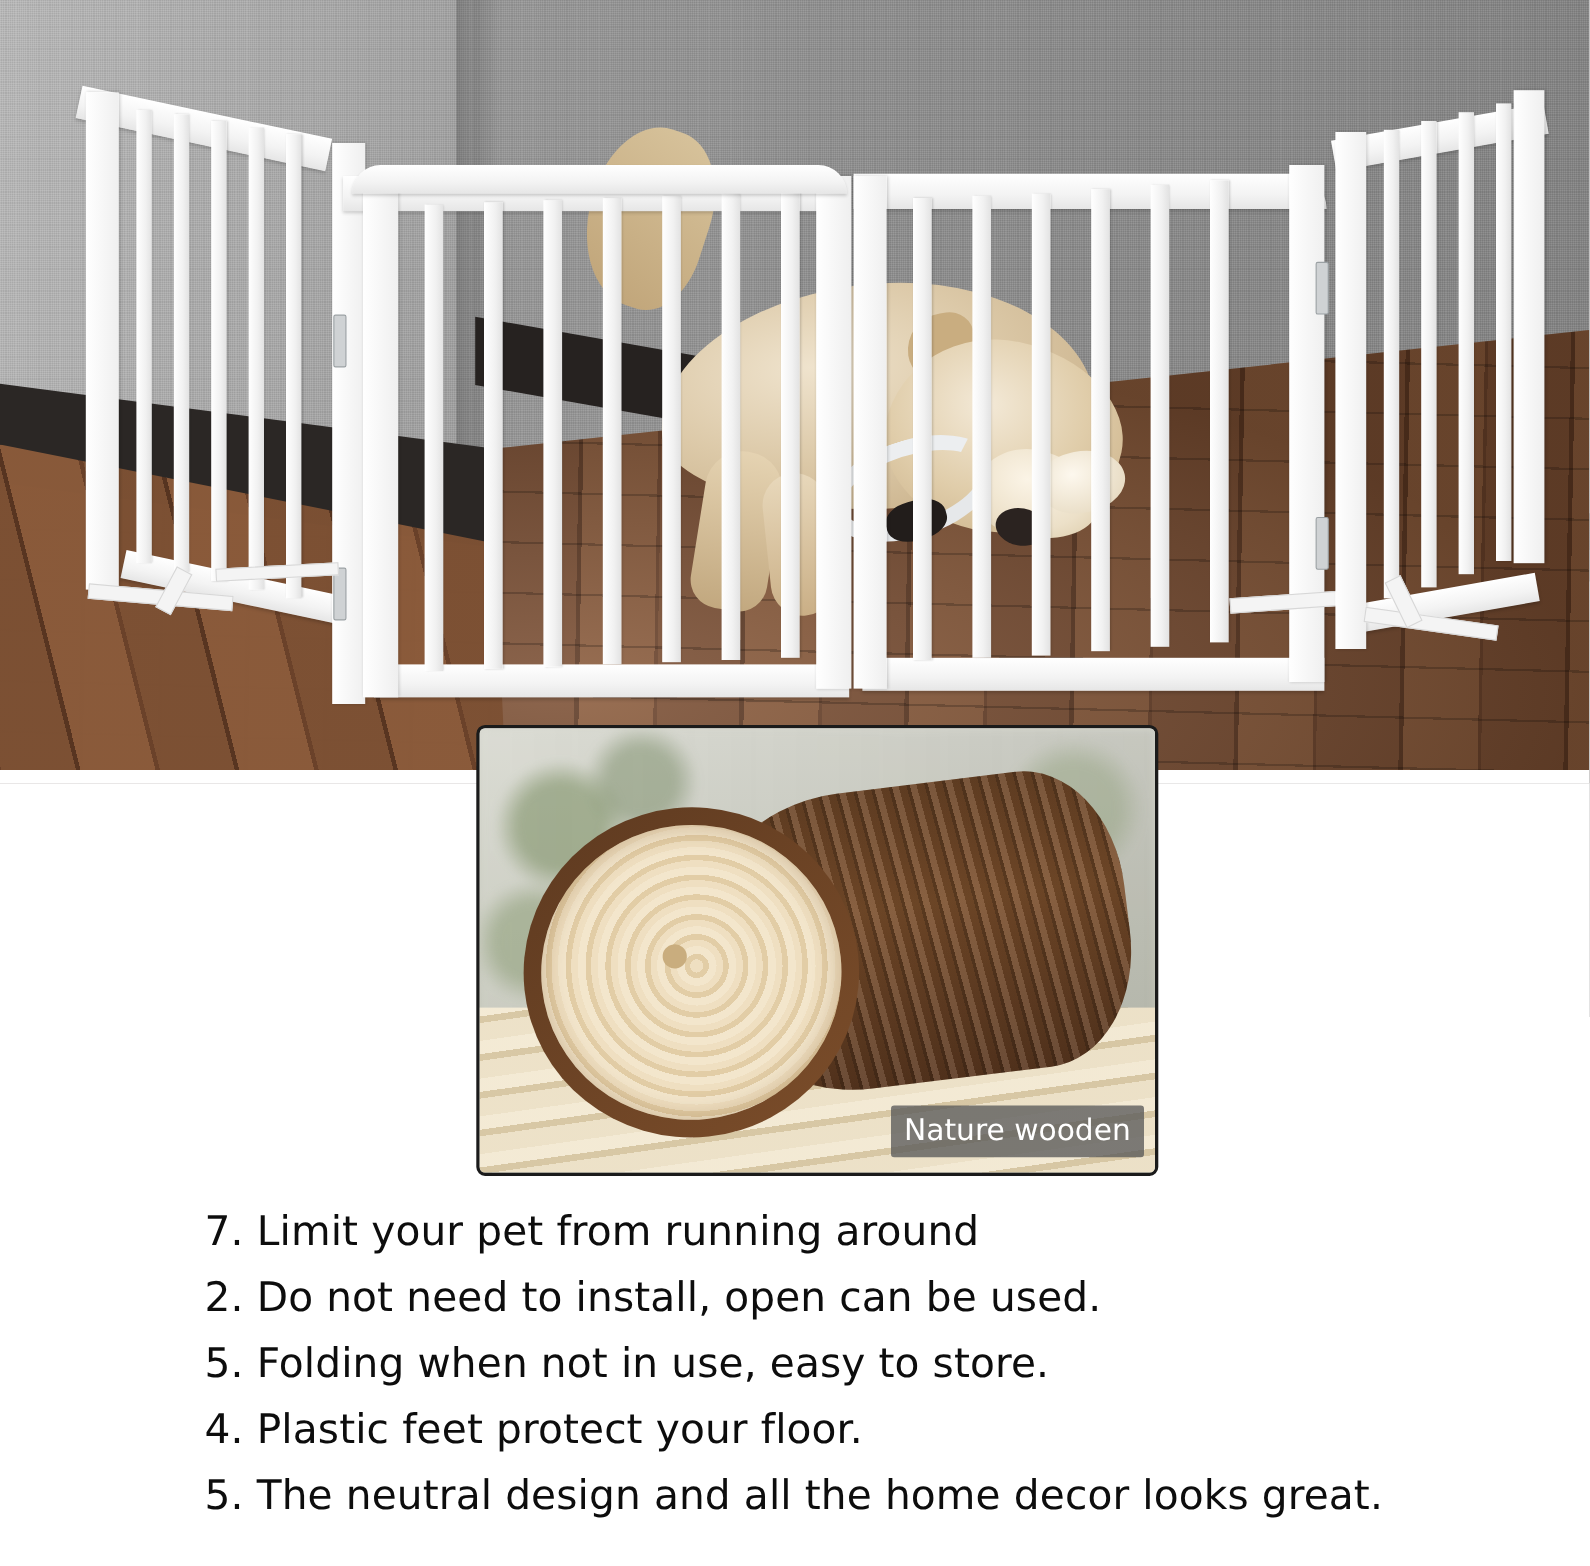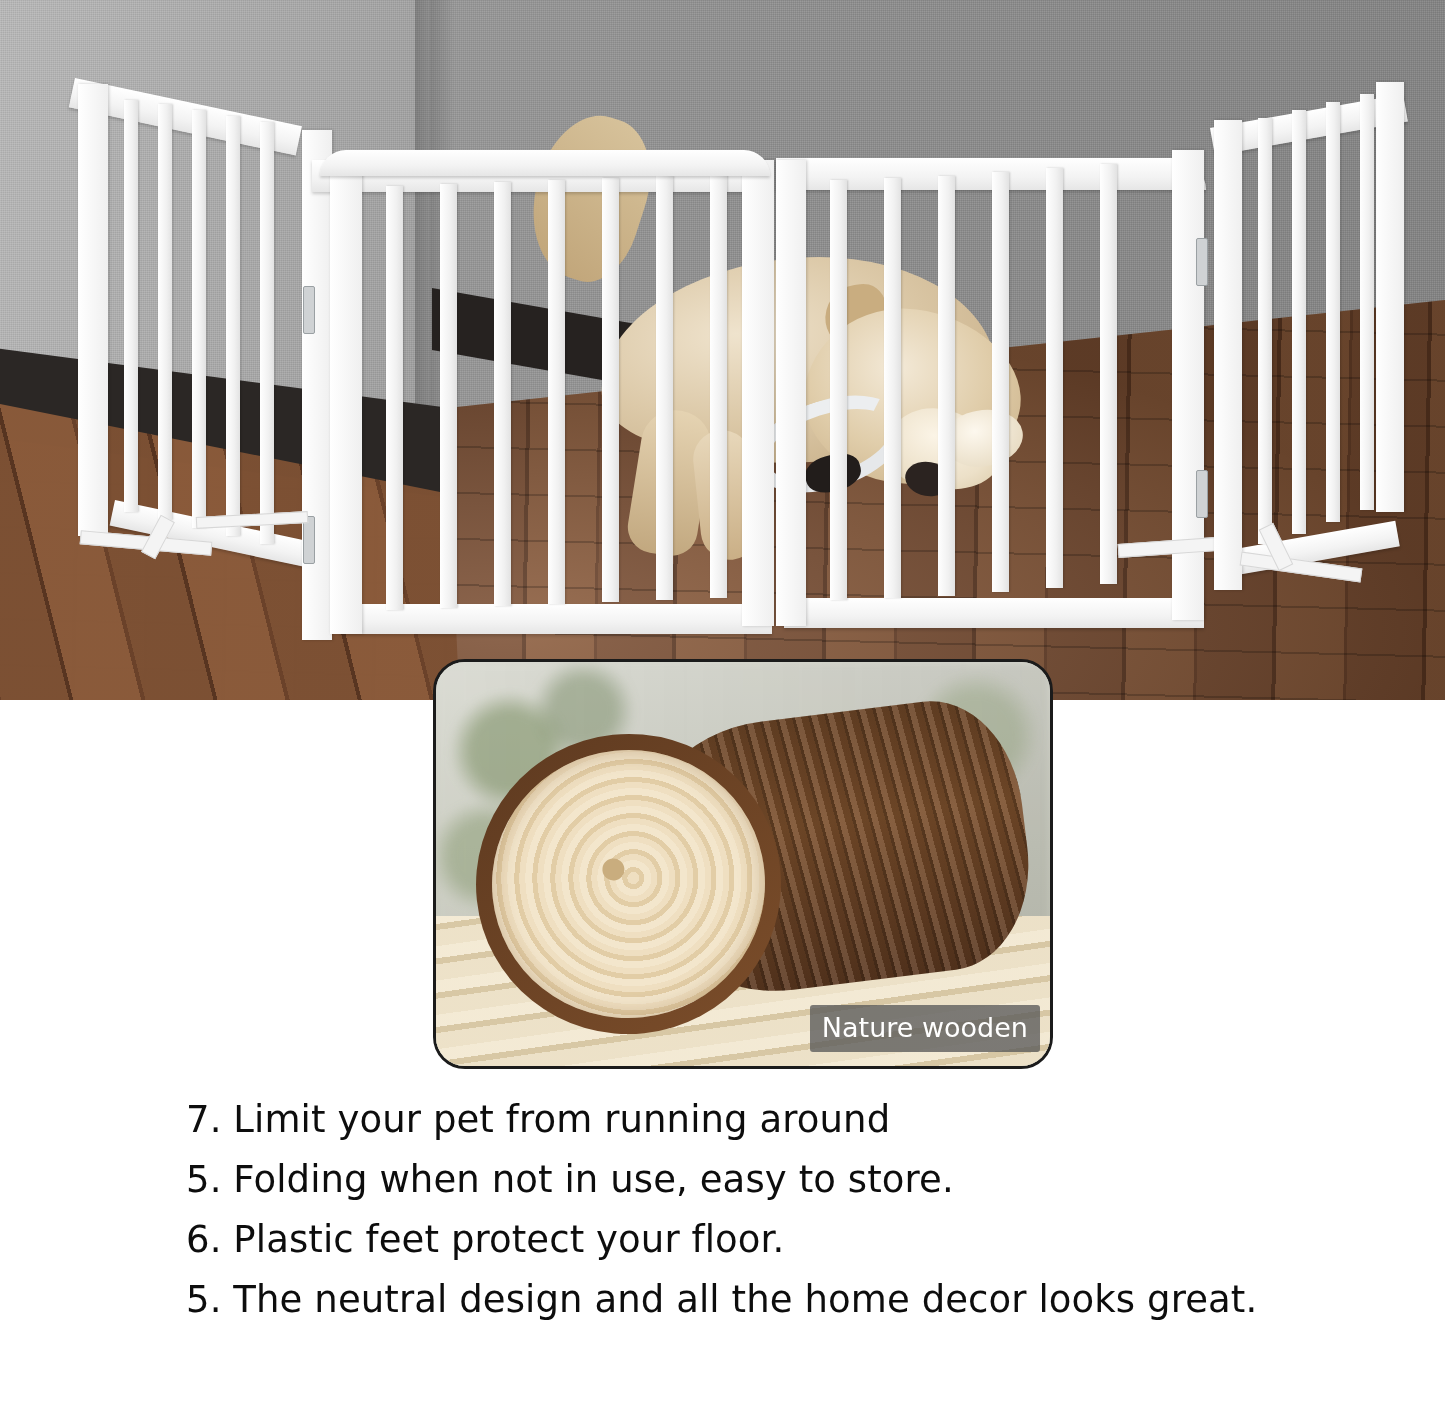--- a/index.html
+++ b/index.html
@@ -178,21 +178,21 @@
   .foot {
     position:absolute;background:#f4f4f4;border:1px solid #d7d7d7;
   }
 
   .photo-caption-gap { position:absolute;left:0;top:700px;width:1445px;height:12px;background:#fff; }
 
   
   .wood-card{
     position:absolute;
     left:433px; top:659px; width:614px; height:404px;
-    border-radius:32px;
+    border-radius:8px;
     border:3px solid #1b1b1b;
     overflow:hidden;
     background:#cfcfc7;
   }
   .wood-bg{
     position:absolute;inset:0;
     background:linear-gradient(180deg,#d7d8cf 0%, #c9cbbf 45%, #bdbfb2 100%);
   }
   .wood-bg::after{
     content:"";position:absolute;inset:0;
@@ -371,16 +371,17 @@
   <div class="log-face-outer">
     <div class="log-face">
       <div class="log-core"></div>
     </div>
   </div>
   <div class="wood-label">Nature wooden</div>
 </div>
 
 <div class="features">
   <div class="feature-item">7. Limit your pet from running around</div>
+  <div class="feature-item">2. Do not need to install, open can be used.</div>
   <div class="feature-item">5. Folding when not in use, easy to store.</div>
-  <div class="feature-item">6. Plastic feet protect your floor.</div>
+  <div class="feature-item">4. Plastic feet protect your floor.</div>
   <div class="feature-item">5. The neutral design and all the home decor looks great.</div>
 </div>
 
 </body></html>

